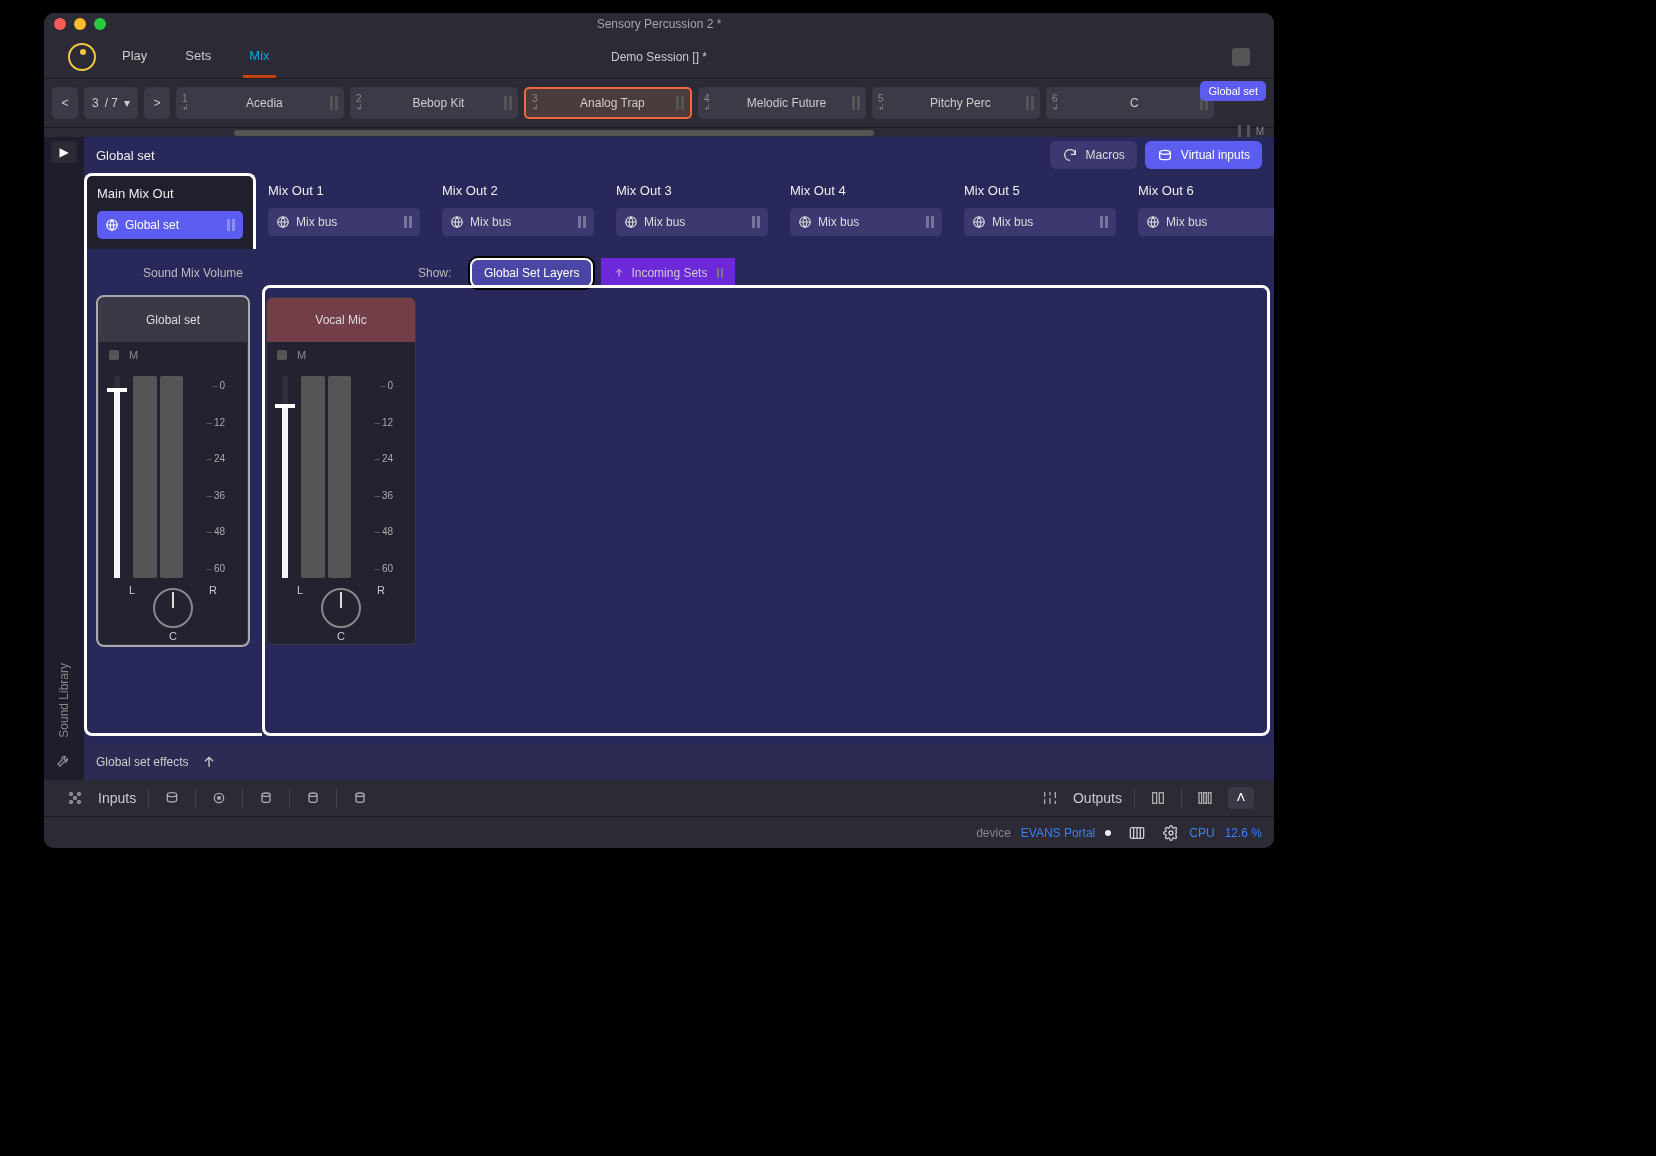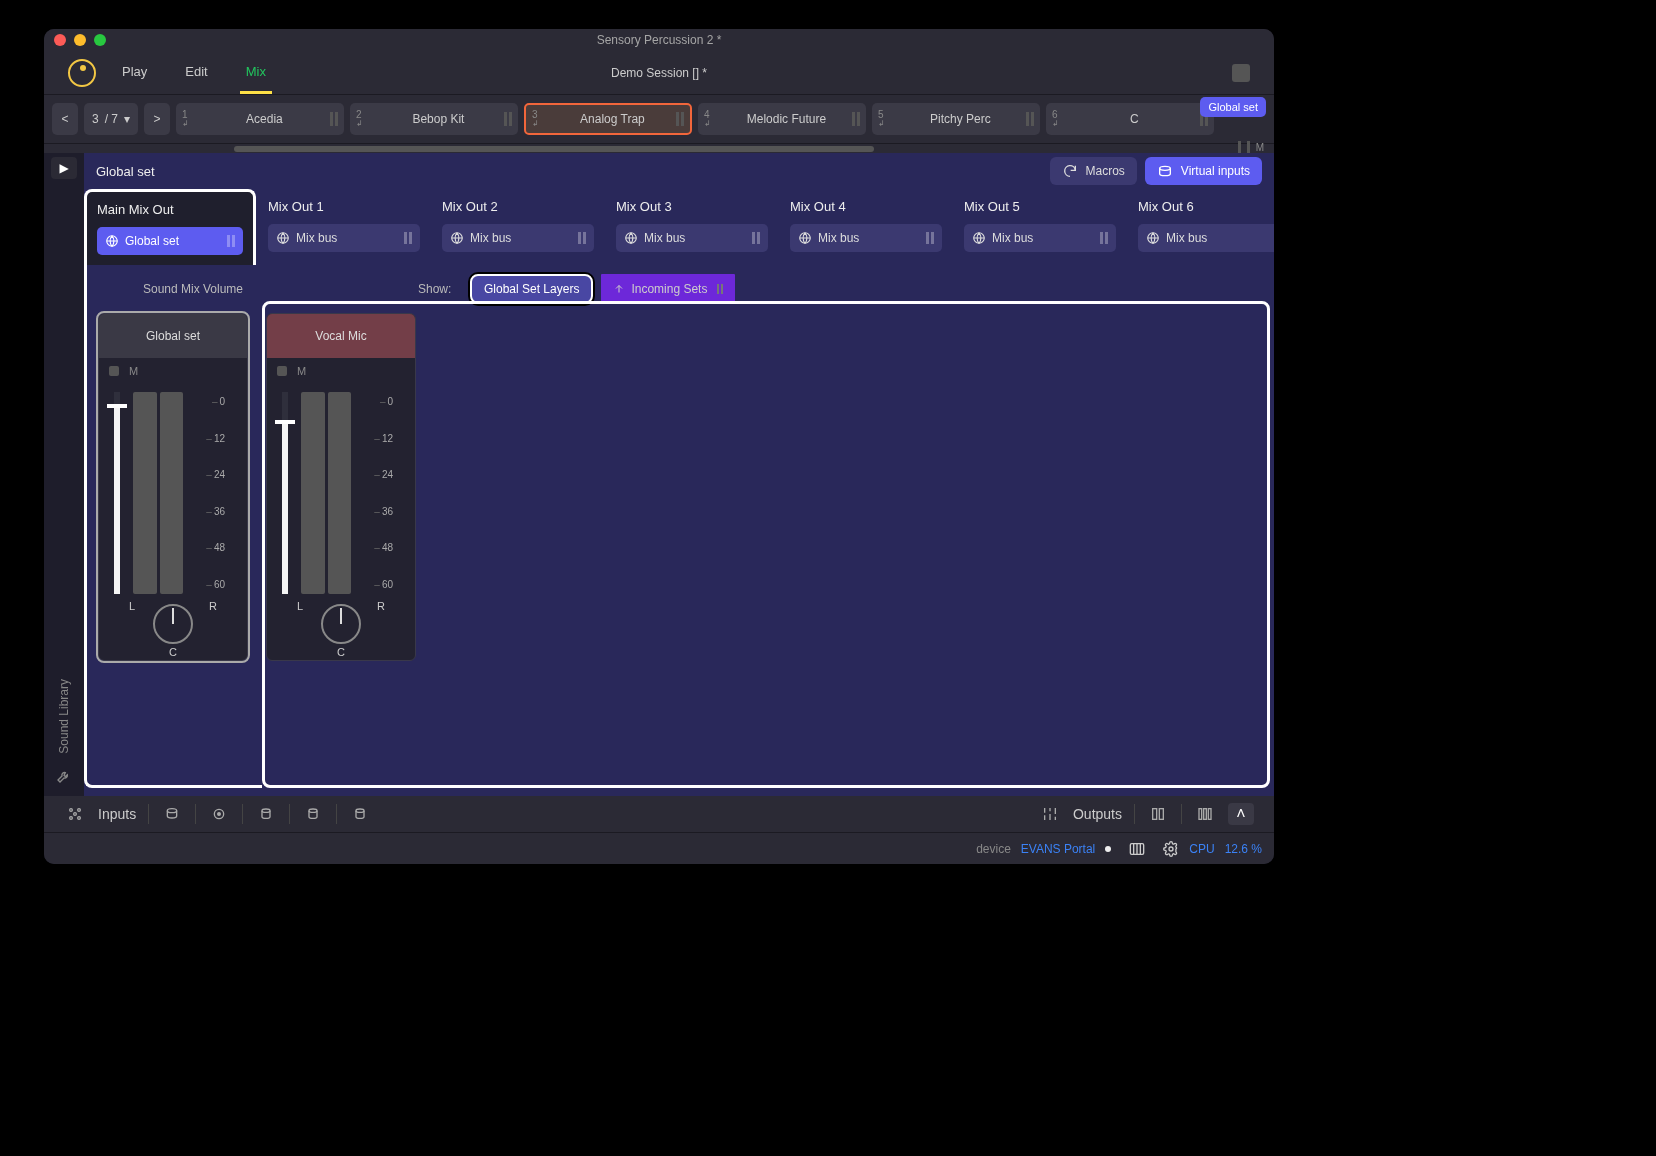--- a/index.html
+++ b/index.html
@@ -1,28 +1,28 @@
 <!DOCTYPE html>
 <html><head>
 <meta charset="utf-8">
 <style>
 * { margin:0; padding:0; box-sizing:border-box; font-family:-apple-system,BlinkMacSystemFont,"Segoe UI",sans-serif; }
 body { background:#000; width:1656px; height:1156px; overflow:hidden; position:relative; }
-.window { position:absolute; left:44px; top:29px; width:1230px; height:835px; background:#1e1d2b; border-radius:10px; overflow:hidden; display:flex; flex-direction:column; }
+.window { position:absolute; left:44px; top:13px; width:1230px; height:835px; background:#1e1d2b; border-radius:10px; overflow:hidden; display:flex; flex-direction:column; }
 .titlebar { height:22px; background:#2b2a35; display:flex; align-items:center; padding:0 10px; position:relative; }
 .traffic { display:flex; gap:8px; }
 .tl { width:12px; height:12px; border-radius:50%; }
 .red{background:#fc5b57;} .yel{background:#fdbc2c;} .grn{background:#28c840;}
 .wintitle { position:absolute; left:50%; transform:translateX(-50%); color:#a5a5a5; font-size:12px; }
 .menubar { height:44px; background:#2b2a35; display:flex; align-items:center; padding:0 24px; border-bottom:1px solid #1b1a22; }
 .logo { width:28px; height:28px; border:2px solid #f2c744; border-radius:50%; margin-right:20px; position:relative; }
 .logo::after { content:""; position:absolute; width:6px; height:6px; background:#f2c744; border-radius:50%; top:4px; left:10px; }
 .tabs { display:flex; gap:26px; }
 .tab { color:#ccc; font-size:13px; padding:12px 6px; cursor:pointer; }
-.tab.active { color:#22c55e; border-bottom:3px solid #fde047; }
+.tab.active { color:#0ea5e9; border-bottom:3px solid #c2410c; }
 .session { position:absolute; left:50%; transform:translateX(-50%); color:#ccc; font-size:12px; }
 .recbox { margin-left:auto; width:18px; height:18px; background:#555; border-radius:3px; }
 .kitbar { height:48px; background:#2b2a35; display:flex; align-items:center; padding:0 8px; gap:6px; position:relative; }
 .navbtn { width:26px; height:32px; background:#3b3a46; border-radius:5px; color:#ccc; display:flex; align-items:center; justify-content:center; font-size:12px; cursor:pointer; }
 .pagebox { display:flex; align-items:center; background:#3b3a46; border-radius:5px; padding:0 8px; height:32px; gap:6px; }
 .pagebox span { color:#ccc; font-size:12px; }
 .kitslot { height:32px; min-width:168px; background:#3b3a46; border-radius:5px; display:flex; align-items:center; padding:0 6px; color:#ccc; font-size:12px; position:relative; }
 .kitslot.active { border:2px solid #f2663b; background:#4a3c3a; }
 .kitnum { color:#888; font-size:10px; margin-right:10px; line-height:1; }
 .kitnum::after { content:"↲"; display:block; font-size:8px; }
@@ -124,21 +124,21 @@
       <div class="tl yel"></div>
       <div class="tl grn"></div>
     </div>
     <div class="wintitle">Sensory Percussion 2 *</div>
   </div>
 
   <div class="menubar">
     <div class="logo"></div>
     <div class="tabs">
       <div class="tab">Play</div>
-      <div class="tab">Edit</div>
+      <div class="tab">Sets</div>
       <div class="tab active">Mix</div>
     </div>
     <div class="session">Demo Session  [] *</div>
     <div class="recbox"></div>
   </div>
 
   <div class="kitbar">
     <div class="navbtn">&lt;</div>
     <div class="pagebox">
       <span>3</span>
@@ -426,20 +426,26 @@
                   <span>L</span>
                   <span>R</span>
                 </div>
       <div class="knob"></div>
       <div class="clab">C</div>
     </div>
             </div>
           </div>
       </div>
 
+      <div class="fxbar">
+        <span>Global set effects</span>
+        <svg viewBox="0 0 24 24">
+            <path d="M12 19V5M6 11l6-6 6 6"></path>
+          </svg>
+      </div>
     </div>
   </div>
 
   <div class="footer1">
     <div class="iconbtn">
         <svg viewBox="0 0 24 24">
           <circle cx="6" cy="6" r="2"></circle>
           <circle cx="18" cy="6" r="2"></circle>
           <circle cx="6" cy="18" r="2"></circle>
           <circle cx="18" cy="18" r="2"></circle>

